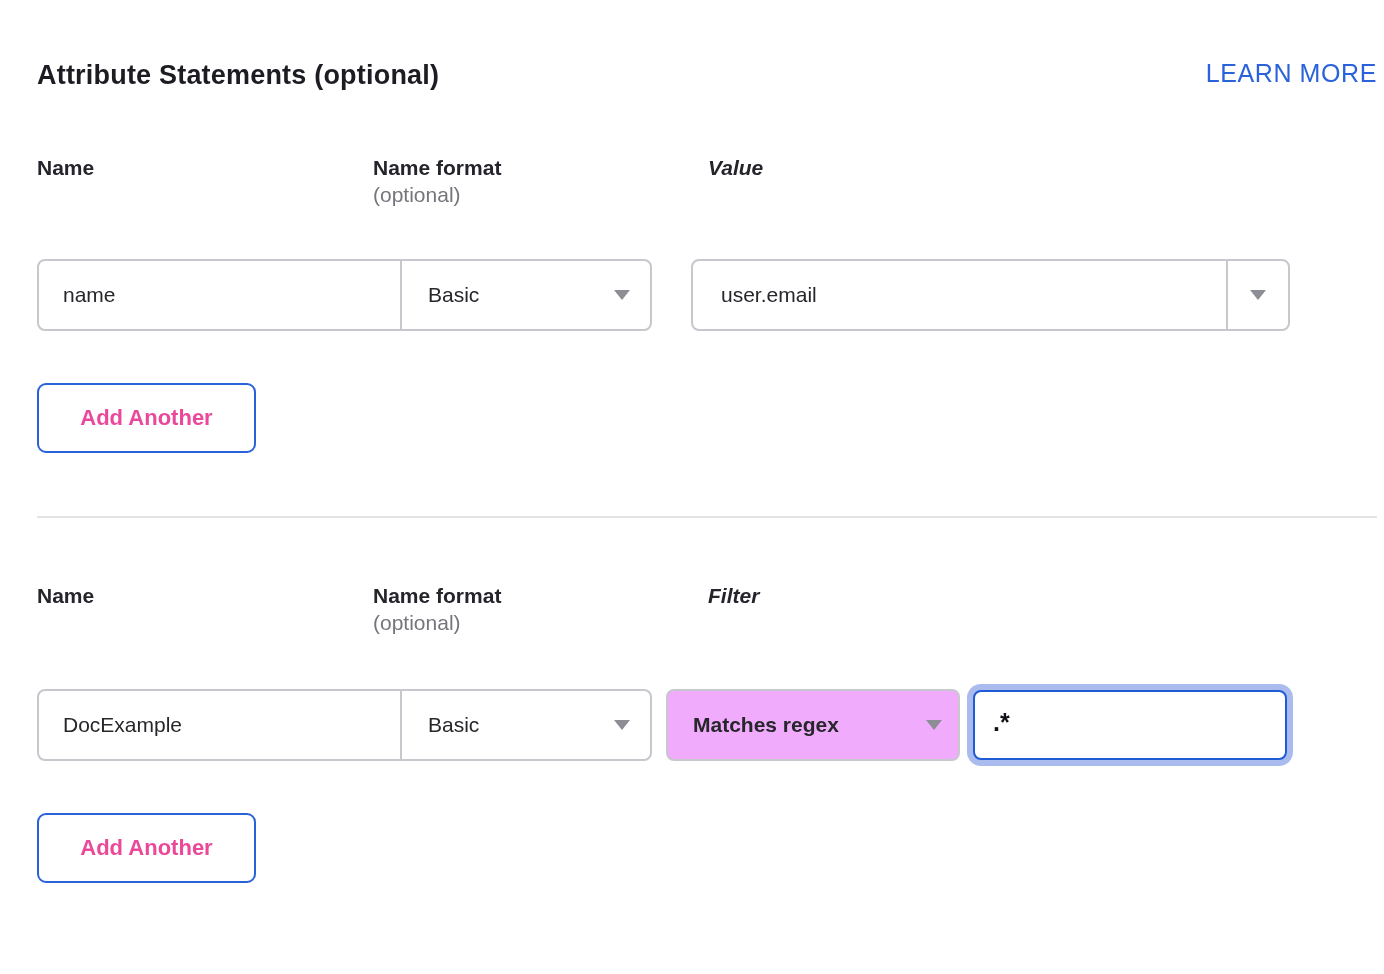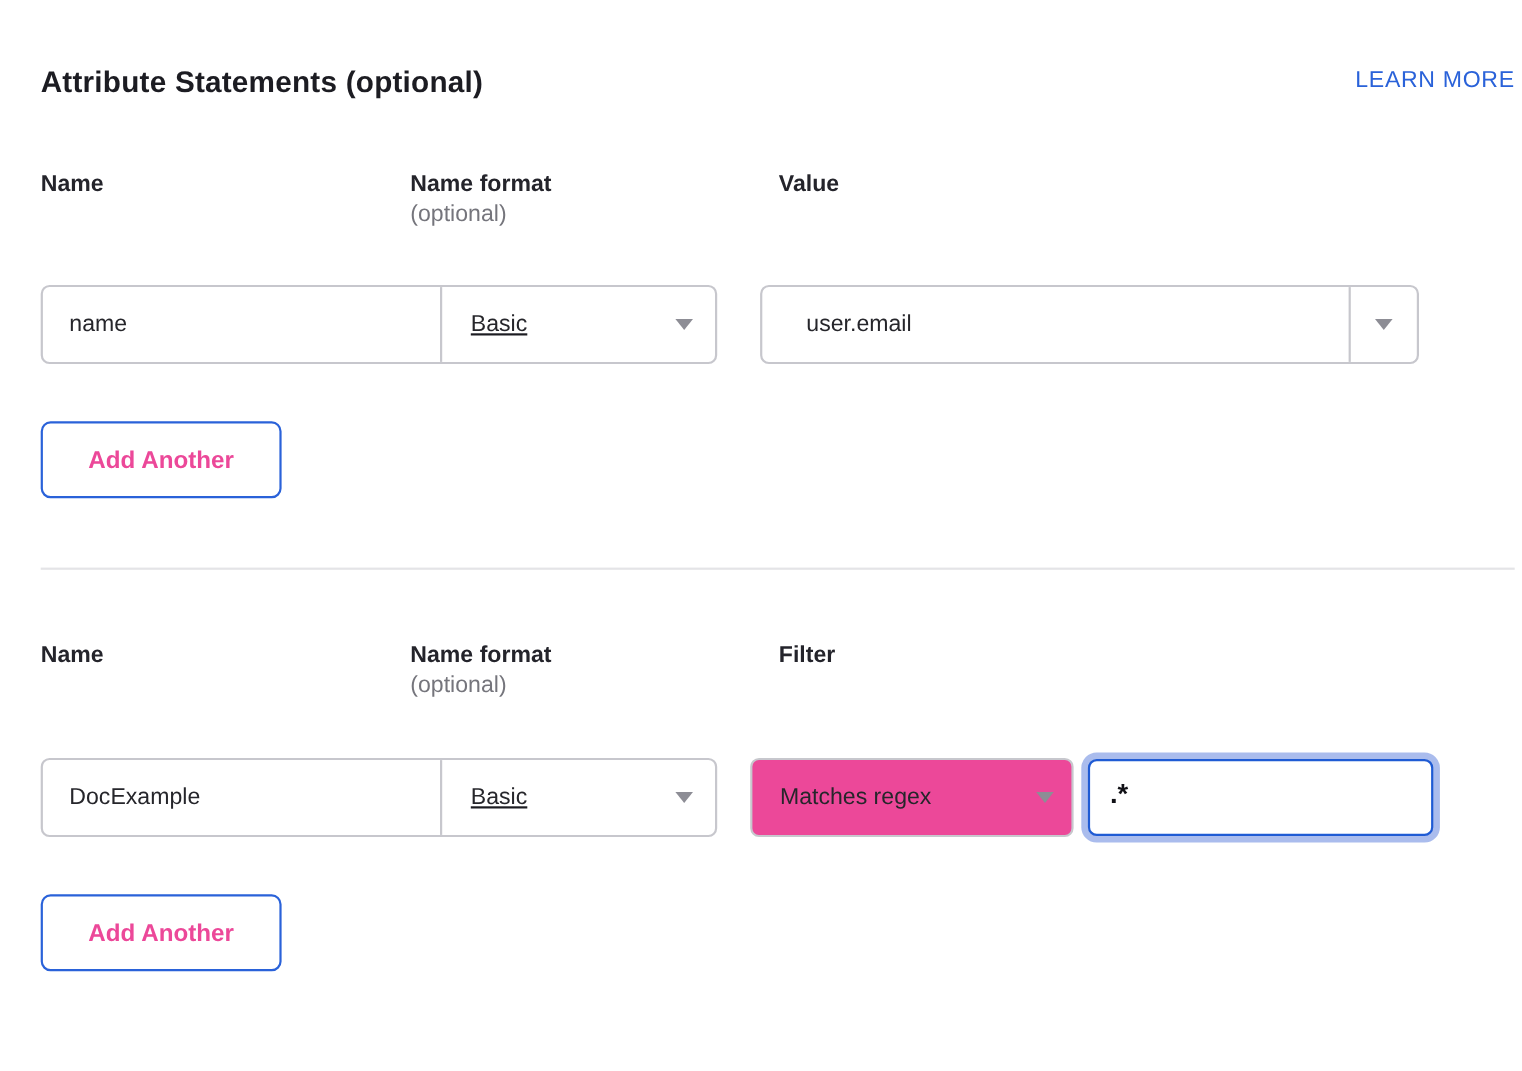--- a/index.html
+++ b/index.html
@@ -25,41 +25,41 @@
     margin-top: 58px;
   }
   .section-title {
     font-size: 27px;
     font-weight: 700;
     letter-spacing: 0.2px;
     color: #1c1c22;
     line-height: 34px;
   }
   .learn-more {
-    font-size: 21px;
+    font-size: 25px;
     font-weight: 500;
     letter-spacing: 0.6px;
     color: #2a62d9;
     text-decoration: none;
     line-height: 26px;
     margin-top: 2px;
     cursor: pointer;
   }
 
   
   .labels-row {
     display: flex;
     margin-top: 62px;
     min-height: 72px;
     align-items: flex-start;
   }
   .label-cell { display: flex; flex-direction: column; }
   .label-cell.c1 { width: 336px; }
   .label-cell.c2 { width: 335px; }
-  .label-cell.c3 { flex: 1; }
+  .label-cell.c3 { flex: 1; font-style: italic; }
   .col-label {
     font-size: 21px;
     font-weight: 700;
     color: #24242b;
     line-height: 28px;
   }
   .col-note {
     font-size: 21px;
     font-weight: 400;
     color: #75757c;
@@ -75,21 +75,21 @@
   }
   .input-group {
     display: flex;
     height: 72px;
     border: 2px solid #c7c7cd;
     border-radius: 8px;
     background: #fff;
     overflow: hidden;
   }
   .group-name-format { width: 615px; }
-  .group-value { width: 599px; margin-left: 39px; padding-left: 12px; }
+  .group-value { width: 599px; margin-left: 39px; }
 
   .text-input {
     border: none;
     outline: none;
     font-family: "Liberation Sans", "DejaVu Sans", sans-serif;
     font-size: 21px;
     color: #26262b;
     padding: 0 12px 0 24px;
     background: transparent;
     min-width: 0;
@@ -103,21 +103,20 @@
     align-self: stretch;
   }
 
   .select-box {
     display: flex;
     align-items: center;
     justify-content: space-between;
     cursor: pointer;
     padding: 0 20px 0 26px;
     flex: 1;
-    text-decoration: underline;
   }
   .select-label {
     font-size: 21px;
     color: #26262b;
   }
   .triangle-down {
     width: 0; height: 0;
     border-left: 8px solid transparent;
     border-right: 8px solid transparent;
     border-top: 10px solid #8d8d95;
@@ -130,26 +129,27 @@
     justify-content: center;
     cursor: pointer;
   }
 
   .select-standalone {
     display: flex;
     align-items: center;
     justify-content: space-between;
     width: 294px;
     height: 72px;
-    margin-left: 30px;
+    margin-left: 14px;
     border: 2px solid #c7c7cd;
     border-radius: 8px;
-    background: #ec4899;
+    background: #f0abfc;
     padding: 0 16px 0 25px;
     cursor: pointer;
+    font-weight: bold;
   }
 
   .filter-input {
     width: 314px;
     height: 70px;
     margin-left: 13px;
     border: 2px solid #1f5bd4;
     border-radius: 8px;
     box-shadow: 0 0 0 6px #aabced;
     outline: none;

